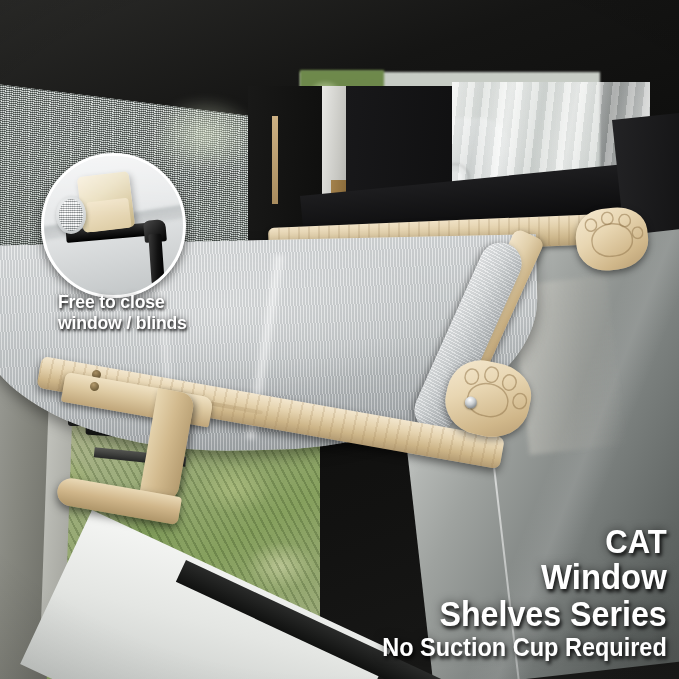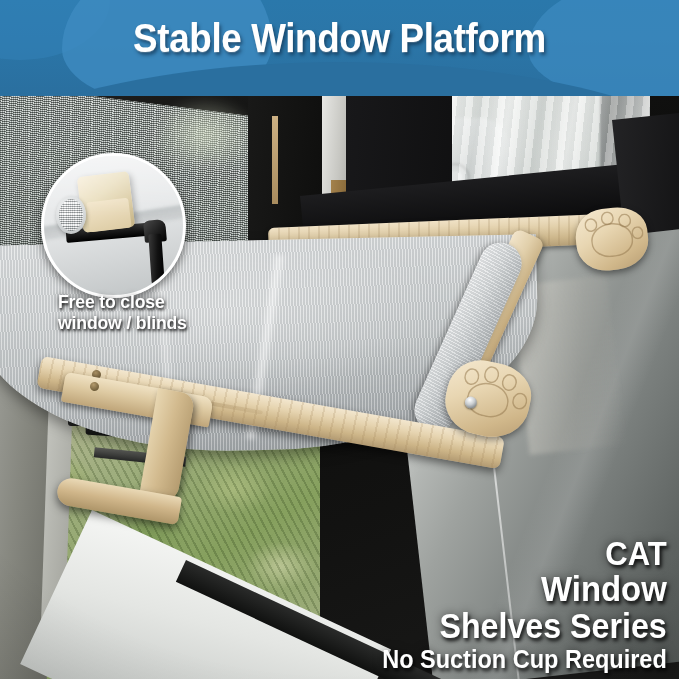--- a/index.html
+++ b/index.html
@@ -452,21 +452,21 @@
     position:absolute; left:58px; top:292px; width:210px;
     color:#ffffff; font-weight:700; font-size:19px; line-height:1.08;
     font-family:"Liberation Sans", sans-serif;
     letter-spacing:-0.2px;
     text-shadow:1px 2px 3px rgba(0,0,0,.85), 0 0 7px rgba(0,0,0,.6);
     transform:scaleX(.93); transform-origin:left top;
   }
   .cap-left div{ white-space:nowrap; }
 
   .cap-right{
-    position:absolute; right:12px; bottom:6px; text-align:right;
+    position:absolute; right:12px; bottom:18px; text-align:right;
     color:#ffffff; font-family:"Liberation Sans", sans-serif; font-weight:700;
     text-shadow:2px 3px 4px rgba(0,0,0,.80), 0 0 10px rgba(0,0,0,.55);
   }
   .cap-right .l1{ font-size:33px; line-height:1.04; transform:scaleX(.94); transform-origin:right; }
   .cap-right .l2{ font-size:35px; line-height:1.04; transform:scaleX(.94); transform-origin:right; }
   .cap-right .l3{ font-size:35px; line-height:1.04; transform:scaleX(.92); transform-origin:right; }
   .cap-right .l4{ font-size:25px; line-height:1.12; transform:scaleX(.94); transform-origin:right; margin-top:1px; }
 
   
   .vignette{
@@ -552,27 +552,20 @@
     <div class="clamp">
       <span class="clamp-top"></span>
       <span class="clamp-vert"></span>
       <span class="clamp-bottom"></span>
       <span class="clamp-screw"></span>
     </div>
 
     <div class="vignette"></div>
   </div>
 
-  <div class="banner">
-    <div class="banner-blob-c"></div>
-    <div class="banner-blob-a"></div>
-    <div class="banner-blob-b"></div>
-    <div class="banner-arc"></div>
-    <div class="banner-title">Stable Window Platform</div>
-  </div>
 
   <div class="inset">
     <div class="inset-shadowline"></div>
     <div class="inset-bracket-h"></div>
     <div class="inset-bracket-corner"></div>
     <div class="inset-bracket-v"></div>
     <div class="inset-wood"></div>
     <div class="inset-wood2"></div>
     <div class="inset-pad"></div>
     <div class="inset-gloss"></div>

